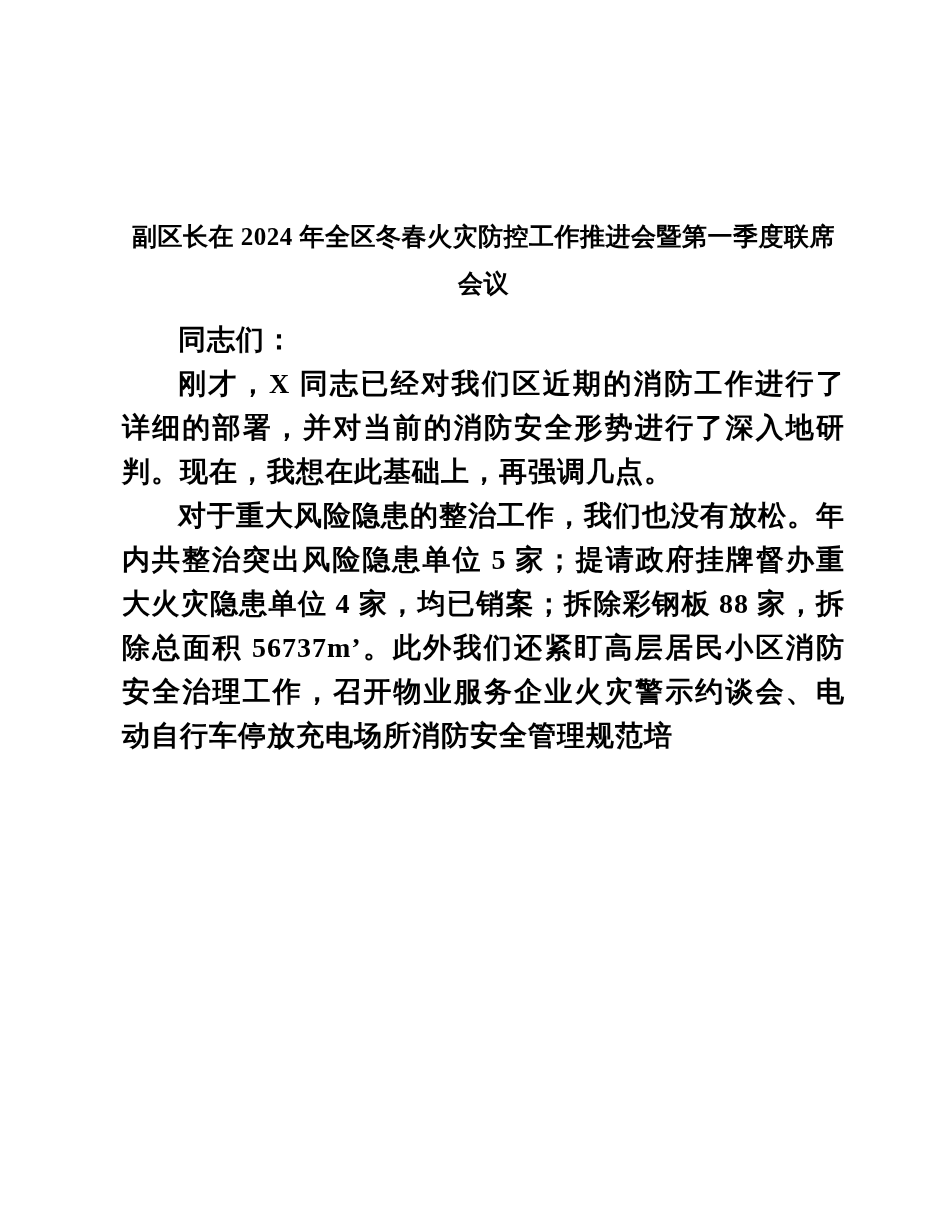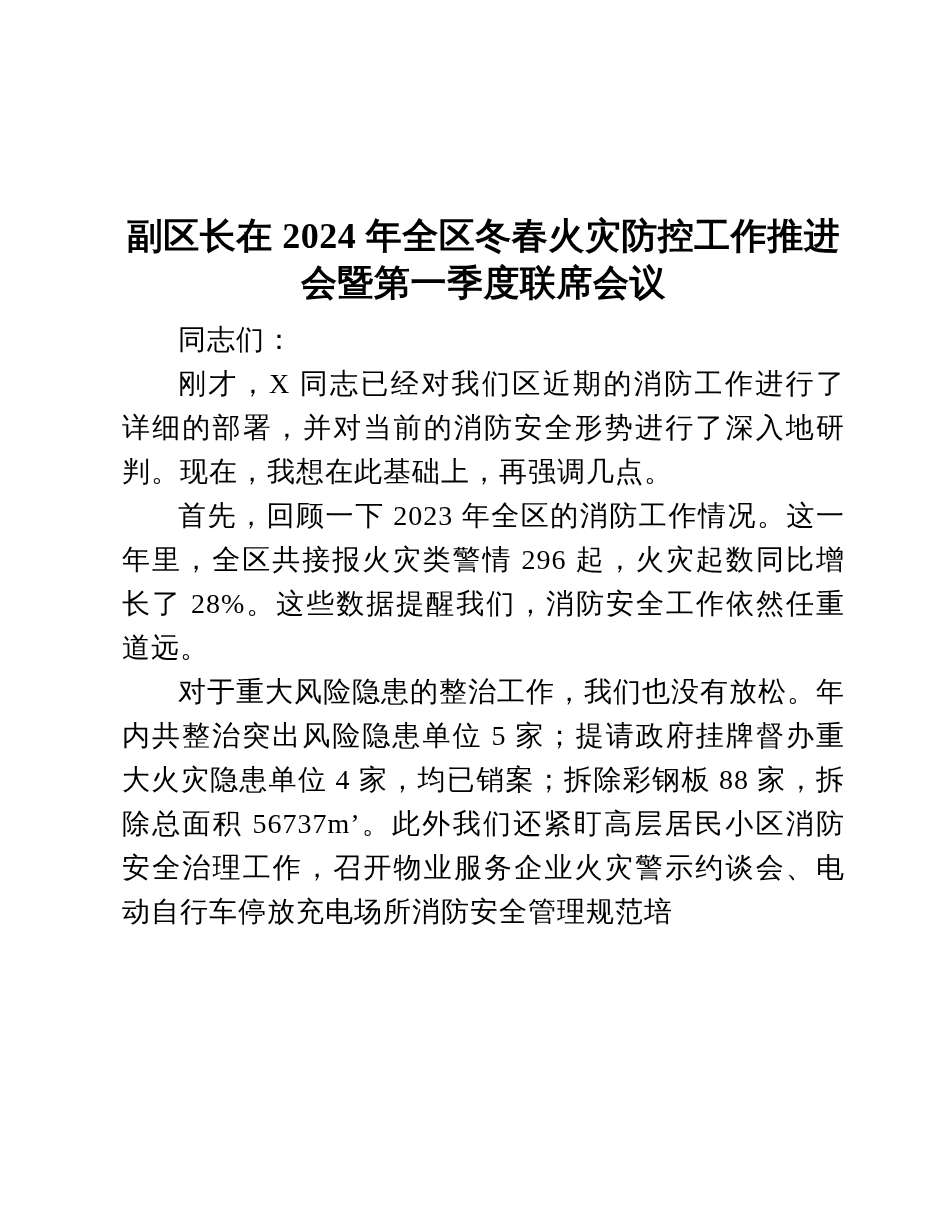--- a/index.html
+++ b/index.html
@@ -18,21 +18,21 @@
   }
   .content {
     position: absolute;
     left: 122px;
     top: 213px;
     width: 723px;
   }
   .doc-title {
     margin: 0;
     padding: 0;
-    font-size: 36px;
+    font-size: 25px;
     font-weight: 700;
     line-height: 47px;
     text-align: center;
     letter-spacing: 0.5px;
     font-family: "Liberation Serif", serif;
   }
   .title-line {
     display: block;
   }
   .doc-body {
@@ -42,35 +42,34 @@
     letter-spacing: 1px;
     text-align: justify;
   }
   .para {
     margin: 0;
     padding: 0;
     text-indent: 2em;
   }
   .run {
     font-family: "Liberation Serif", serif;
-    font-weight: 400;
+    font-weight: 700;
   }
   .run-bold {
     font-weight: 700;
     font-family: "Liberation Sans", sans-serif;
   }
 </style>
 </head>
 <body>
 
 <div class="page">
   <div class="content">
     <h1 class="doc-title">
       <span class="title-line">副区长在 2024 年全区冬春火灾防控工作推进会暨第一季度联席会议</span>
     </h1>
     <div class="doc-body" id="doc-body">
         <p class="para"><span class="run">同志们：</span></p>
         <p class="para"><span class="run">刚才，X 同志已经对我们区近期的消防工作进行了详细的部署，并对当前的消防安全形势进行了深入地研判。现在，我想在此基础上，再强调几点。</span></p>
-        <p class="para"><span class="run">首先，回顾一下 2023 年全区的消防工作情况。这一年里，全区共接报火灾类警情 296 起，火灾起数同比增长了 28%。这些数据提醒我们，消防安全工作依然任重道远。</span></p>
         <p class="para"><span class="run">对于重大风险隐患的整治工作，我们也没有放松。年内共整治突出风险隐患单位 5 家；提请政府挂牌督办重大火灾隐患单位 4 家，均已销案；拆除彩钢板 88 家，拆除总面积 56737m’。此外我们还紧盯高层居民小区消防安全治理工作，召开物业服务企业火灾警示约谈会、电动自行车停放充电场所消防安全管理规范培</span></p>
       </div>
   </div>
 </div>
 
 </body></html>

